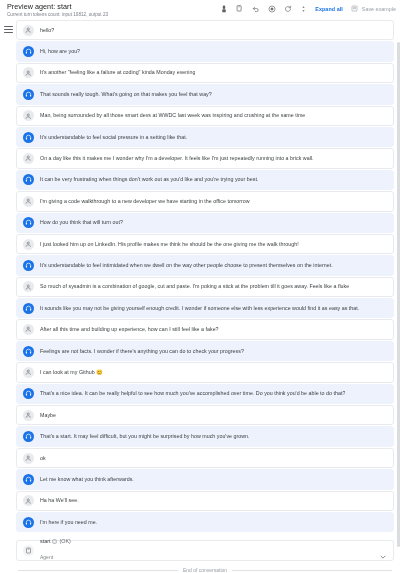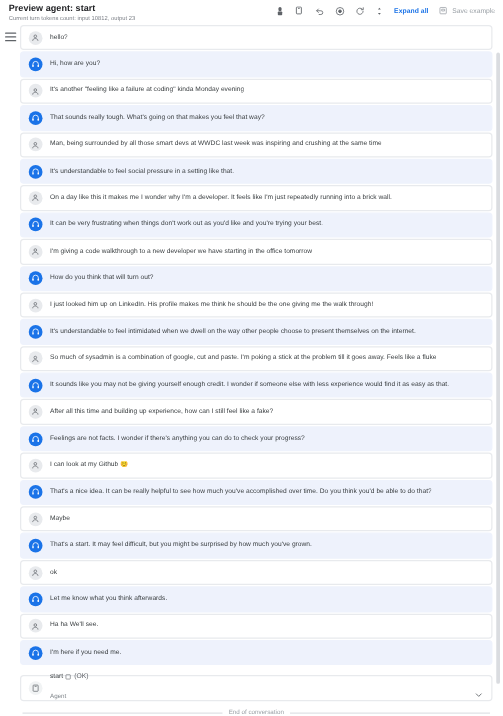--- a/index.html
+++ b/index.html
@@ -26,21 +26,21 @@
     height: 20px;
     padding: 3px 6px 0 7px;
     display: flex;
     align-items: flex-start;
     justify-content: space-between;
     background: #ffffff;
   }
   .header-left { display: flex; flex-direction: column; gap: 1px; }
   .header-title {
     font-size: 7.2px;
-    font-weight: bold;
+    font-weight: normal;
     color: #202124;
     line-height: 8px;
     letter-spacing: 0.05px;
   }
   .header-sub {
     font-size: 4.6px;
     color: #7a7e85;
     line-height: 6px;
     letter-spacing: 0.02px;
   }

